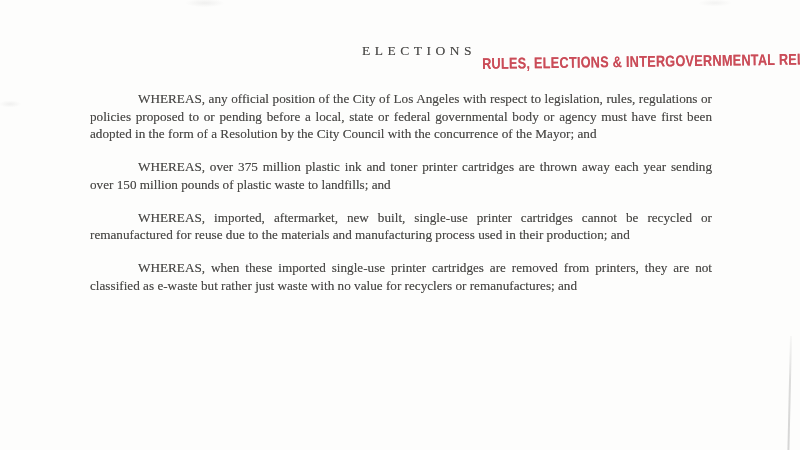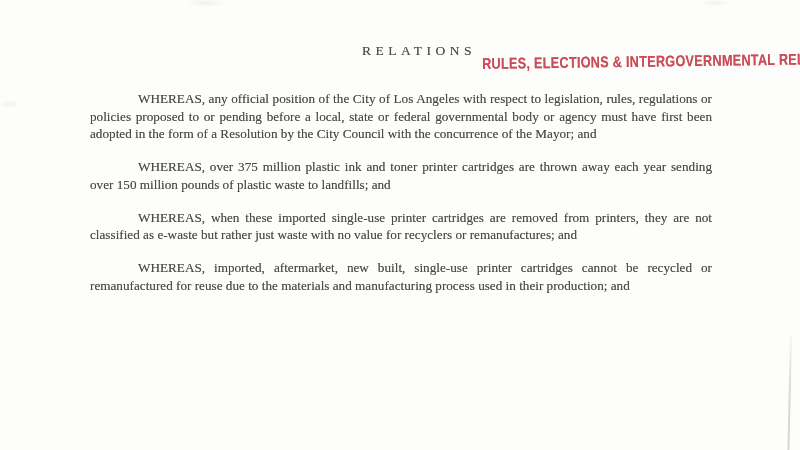--- a/index.html
+++ b/index.html
@@ -75,26 +75,26 @@
         rgba(130,130,130,0.32));
       transform: rotate(1.3deg);
       transform-origin: top center;
     }
   </style>
 </head>
 <body>
 
 <div class="page">
 
-  <h1 class="title">RELATIONS</h1>
+  <h1 class="title">ELECTIONS</h1>
 
   <div class="stamp">RULES, ELECTIONS &amp; INTERGOVERNMENTAL RELATIONS</div>
 
   <main class="content">
     <p class="para">WHEREAS, any official position of the City of Los Angeles with respect to legislation, rules, regulations or policies proposed to or pending before a local, state or federal governmental body or agency must have first been adopted in the form of a Resolution by the City Council with the concurrence of the Mayor; and</p>
     <p class="para">WHEREAS, over 375 million plastic ink and toner printer cartridges are thrown away each year sending over 150 million pounds of plastic waste to landfills; and</p>
+    <p class="para">WHEREAS, imported, aftermarket, new built, single-use printer cartridges cannot be recycled or remanufactured for reuse due to the materials and manufacturing process used in their production; and</p>
     <p class="para">WHEREAS, when these imported single-use printer cartridges are removed from printers, they are not classified as e-waste but rather just waste with no value for recyclers or remanufactures; and</p>
-    <p class="para">WHEREAS, imported, aftermarket, new built, single-use printer cartridges cannot be recycled or remanufactured for reuse due to the materials and manufacturing process used in their production; and</p>
   </main>
 
   <div class="edge-line"></div>
 
 </div>
 
 </body></html>

